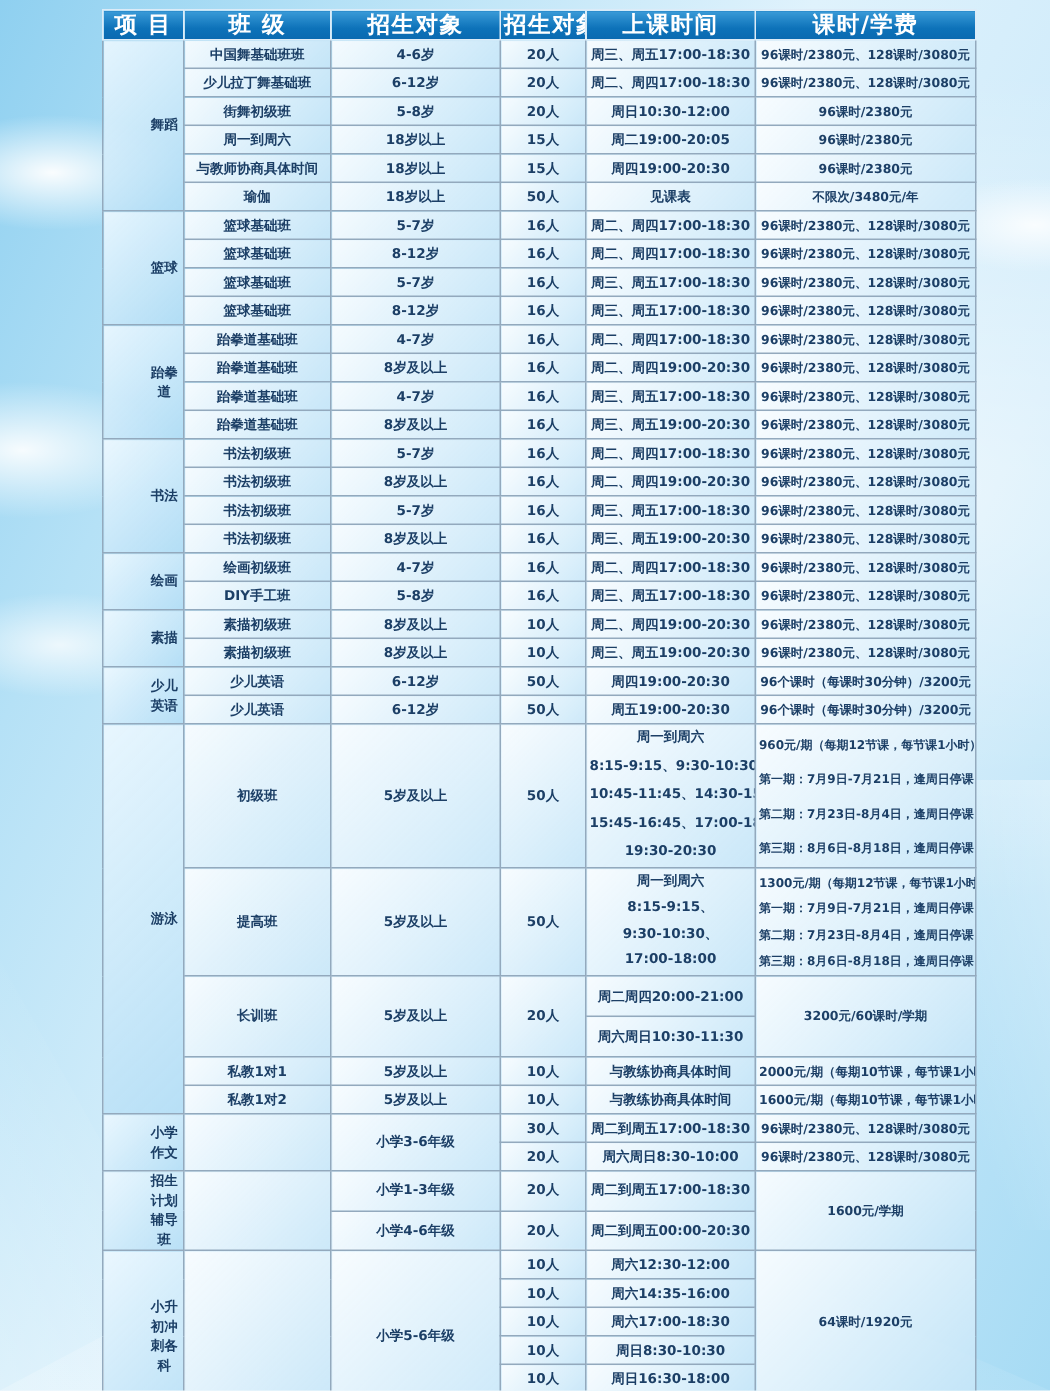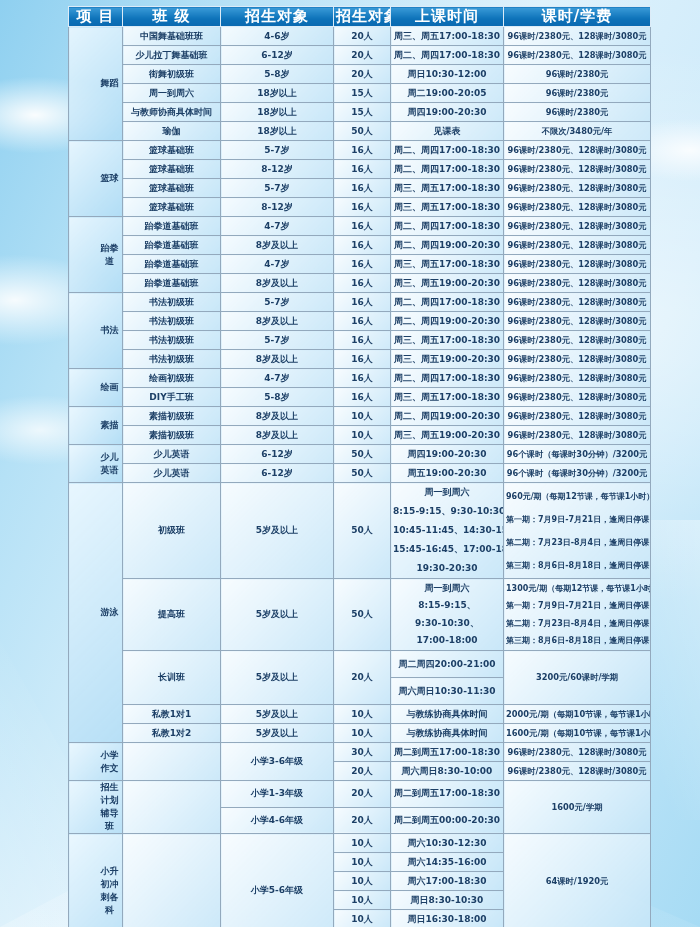--- a/index.html
+++ b/index.html
@@ -343,21 +343,21 @@
     <td>20人</td>
     <td>周二到周五00:00-20:30</td>
   </tr>
 
   <tr class="h19">
     <td class="c-proj" rowspan="6">小升初冲
 刺各科</td>
     <td rowspan="5"></td>
     <td rowspan="6">小学5-6年级</td>
     <td>10人</td>
-    <td>周六10:30-12:30</td>
+    <td>周六12:30-12:00</td>
     <td class="c-fee" rowspan="5">64课时/1920元</td>
   </tr>
   <tr class="h19">
     <td>10人</td>
     <td>周六14:35-16:00</td>
   </tr>
   <tr class="h19">
     <td>10人</td>
     <td>周六17:00-18:30</td>
   </tr>

